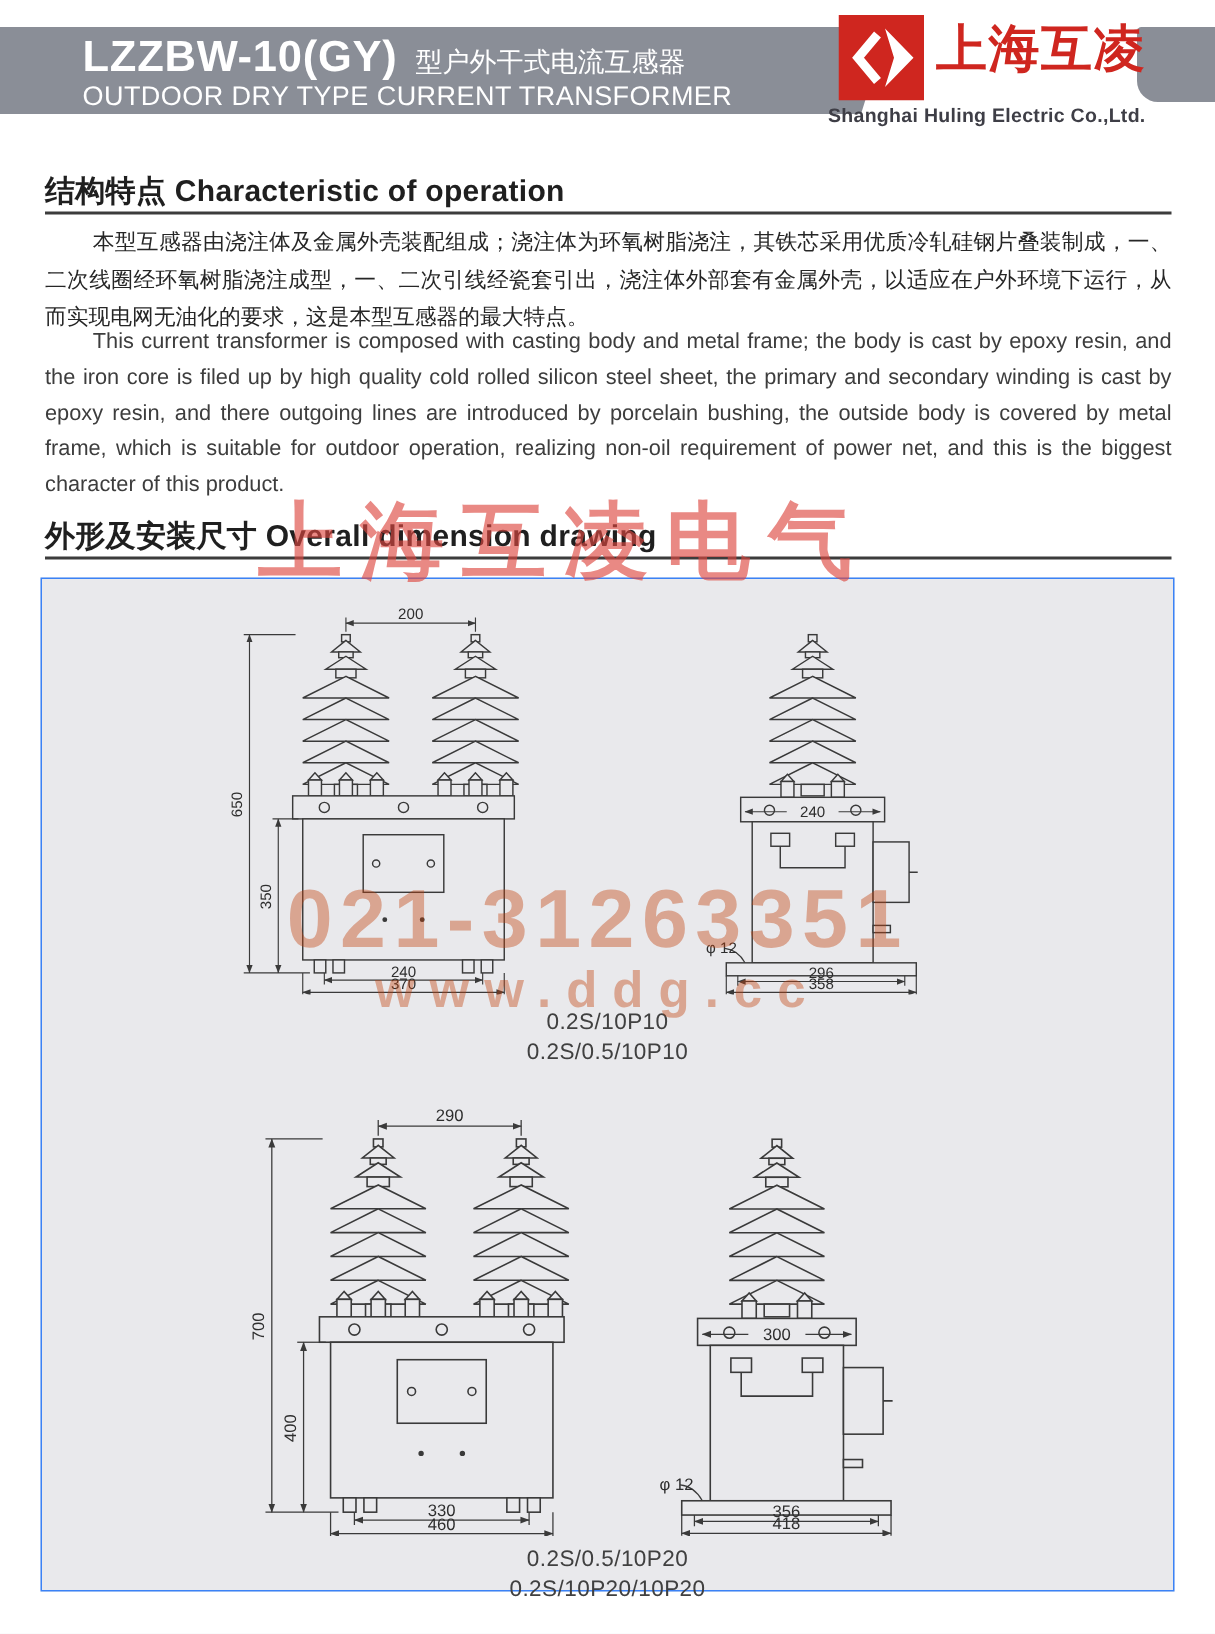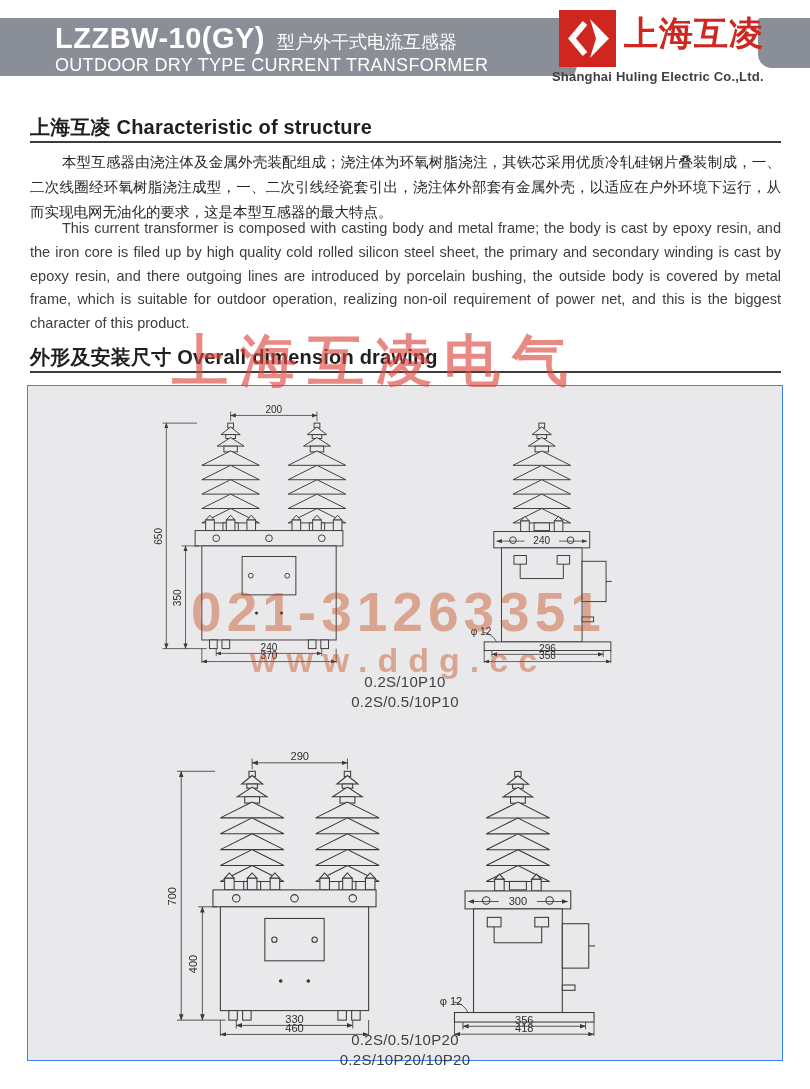--- a/index.html
+++ b/index.html
@@ -30,21 +30,21 @@
   .r1 { top:141px; } .r2 { top:371px; }
   .para { position:absolute; left:30px; width:751px; text-align:justify; text-indent:2.2em; }
   .zh { top:150px; font-size:14.5px; line-height:1.72; color:#262626; }
   .en { top:217px; font-size:14.5px; line-height:1.64; color:#3d3d3d; }
 
   
   .draw-box { position:absolute; top:385px; left:27px; width:756px; height:676px;
               background:#e9e9ec; border:1px solid #3b82f6; }
   .row { position:absolute; left:0; width:100%; display:flex; justify-content:center; }
   .row1 { top:16px; gap:70px; }
-  .row2 { top:362px; }
+  .row2 { top:350px; }
   .caption { position:absolute; left:0; width:100%; text-align:center; font-size:15px; line-height:1.32;
              color:#404040; letter-spacing:.3px; }
   .cap1 { top:286px; } .cap2 { top:644px; }
   svg.dwg { display:block; font-family:"Liberation Sans","DejaVu Sans",sans-serif; }
 
   
   .wm-name { position:absolute; top:330px; left:172px; font-size:56px; font-weight:bold; letter-spacing:12px;
              color:#dd4740; opacity:.64; white-space:nowrap; z-index:6; line-height:1.1; }
   .wm-contact { position:absolute; top:585px; left:27px; width:743px; text-align:center; color:#c2410c;
                 opacity:.40; font-weight:bold; z-index:6; line-height:1; }
@@ -68,21 +68,21 @@
 
     <svg class="logo-mark" viewBox="0 0 57 57">
       <rect x="0" y="0" width="57" height="57" fill="#cf261f"></rect>
       <path d="M26,13 L13,28.5 L26,44" fill="none" stroke="#ffffff" stroke-width="6"></path>
       <polygon points="31,9 50,28.5 31,48 37,28.5" fill="#ffffff"></polygon>
     </svg>
     <div class="brand">上海互凌</div>
     <div class="company">Shanghai Huling Electric Co.,Ltd.</div>
   </div>
 
-  <h2 class="sec-title t1">上海互凌 Characteristic of structure</h2>
+  <h2 class="sec-title t1">结构特点 Characteristic of operation</h2>
   <div class="rule r1"></div>
   <p class="para zh">本型互感器由浇注体及金属外壳装配组成；浇注体为环氧树脂浇注，其铁芯采用优质冷轧硅钢片叠装制成，一、二次线圈经环氧树脂浇注成型，一、二次引线经瓷套引出，浇注体外部套有金属外壳，以适应在户外环境下运行，从而实现电网无油化的要求，这是本型互感器的最大特点。</p>
   <p class="para en">This current transformer is composed with casting body and metal frame; the body is cast by epoxy resin, and the iron core is filed up by high quality cold rolled silicon steel sheet, the primary and secondary winding is cast by epoxy resin, and there outgoing lines are introduced by porcelain bushing, the outside body is covered by metal frame, which is suitable for outdoor operation, realizing non-oil requirement of power net, and this is the biggest character of this product.</p>
 
   <h2 class="sec-title t2">外形及安装尺寸  Overall dimension drawing</h2>
   <div class="rule r2"></div>
 
   <div class="draw-box">
 
     <div class="row row1">

